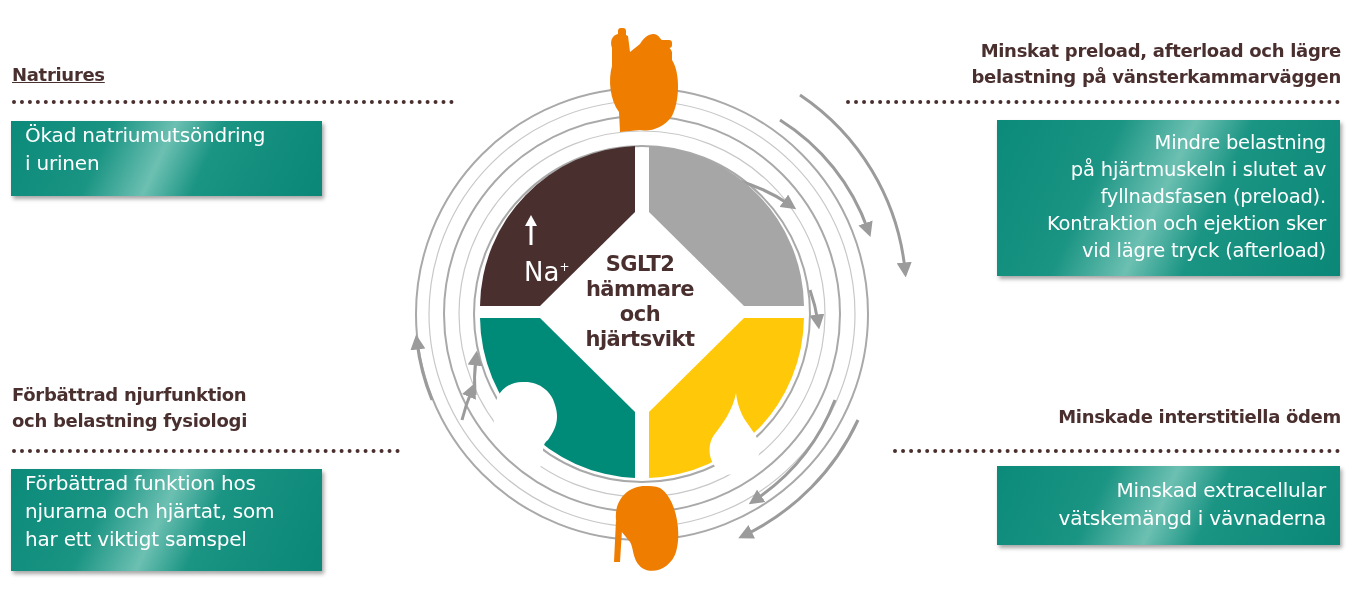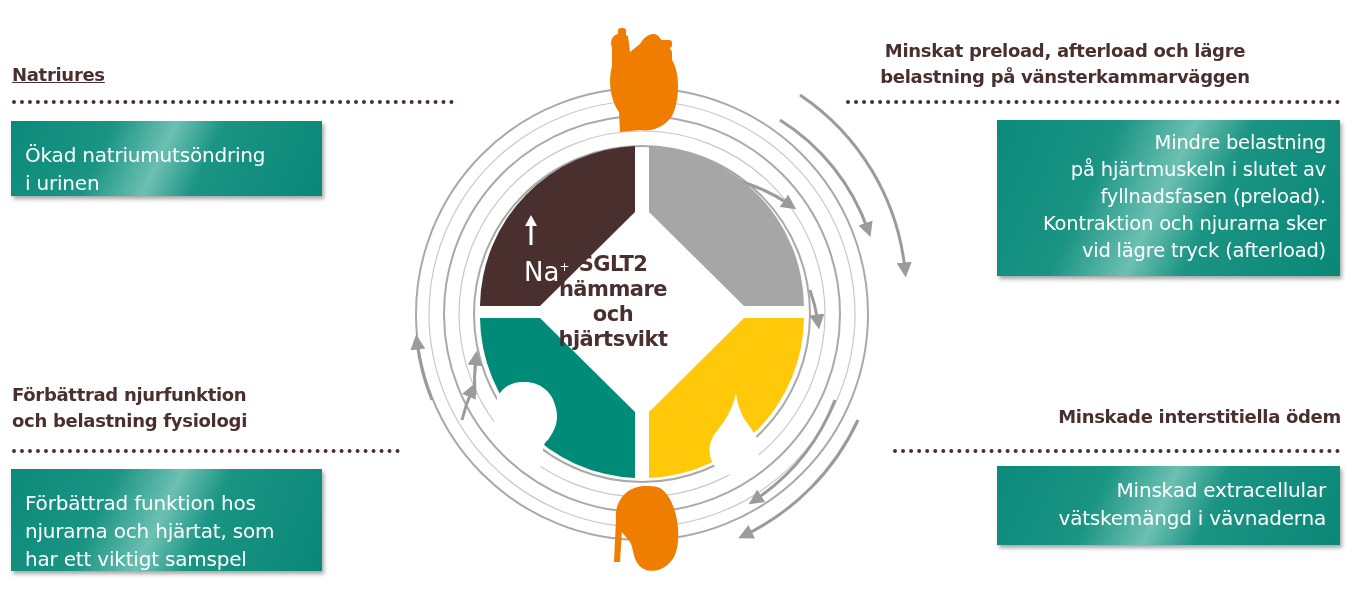--- a/index.html
+++ b/index.html
@@ -6,25 +6,25 @@
   body { width: 1355px; height: 601px; position: relative; overflow: hidden;
          font-family: "DejaVu Sans", "Liberation Sans", sans-serif; }
   .heading { position: absolute; color: #4a2f2f; font-weight: bold; font-size: 18px; line-height: 26px;
              font-family: "DejaVu Sans", sans-serif; letter-spacing: -0.3px; }
   .heading.right { text-align: right; }
   .dots { position: absolute; height: 0; border-top: 4px dotted #4a2f2f; }
   .box { position: absolute; color: #ffffff; font-size: 20px; line-height: 28px;
          background: linear-gradient(115deg, #0b8a7a 0%, #1a9483 30%, #6cc0b2 48%, #1a9483 62%, #0a8777 100%);
          box-shadow: 2px 3px 4px rgba(0,0,0,0.35); box-sizing: border-box;
          font-family: "DejaVu Sans", sans-serif; letter-spacing: -0.2px; }
-  .box.left { padding: 20px 14px; }
+  .box.left { padding: 0 14px; }
   .box.right { padding: 10px 14px; text-align: right; }
   .box span { display: block; }
   .center-svg { position: absolute; left: 400px; top: 0; }
-  .center-text { position: absolute; left: 538px; top: 252px; width: 150px; text-align: center;
+  .center-text { position: absolute; left: 565px; top: 252px; width: 150px; text-align: center;
                  color: #4a2f2f; font-weight: bold; font-size: 21px; line-height: 25px;
                  font-family: "DejaVu Sans", sans-serif; letter-spacing: -0.5px; }
   .center-text span { display: block; }
   .na-label { position: absolute; left: 524px; top: 212px; color: #ffffff; font-size: 26px;
               font-family: "DejaVu Sans", sans-serif; margin-top: 45px; }
   .na-label sup { font-size: 12px; vertical-align: super; }
 </style>
 </head>
 <body>
 
@@ -41,30 +41,30 @@
   <span style="display:block">Förbättrad njurfunktion</span>
   <span style="display:block">och belastning fysiologi</span>
 </div>
 <div class="dots" style="left:12px; top:449px; width:388px;"></div>
 <div class="box left" style="left:11px; top:469px; width:311px; height:102px;">
   <span>Förbättrad funktion hos</span>
   <span>njurarna och hjärtat, som</span>
   <span>har ett viktigt samspel</span>
 </div>
 
-<div class="heading right" style="right:30px; top:38px; width:520px;text-align:center;">
+<div class="heading right" style="right:14px; top:38px; width:520px;">
   <span style="display:block">Minskat preload, afterload och lägre</span>
   <span style="display:block">belastning på vänsterkammarväggen</span>
 </div>
 <div class="dots" style="left:846px; top:100px; width:494px;"></div>
 <div class="box right" style="left:997px; top:120px; width:343px; height:156px; padding-top:9px; font-size:19.5px; line-height:27px;">
   <span>Mindre belastning</span>
   <span>på hjärtmuskeln i slutet av</span>
   <span>fyllnadsfasen (preload).</span>
-  <span>Kontraktion och njurarna sker</span>
+  <span>Kontraktion och ejektion sker</span>
   <span>vid lägre tryck (afterload)</span>
 </div>
 
 <div class="heading right" style="right:14px; top:404px; width:420px;">
   <span>Minskade interstitiella ödem</span>
 </div>
 <div class="dots" style="left:893px; top:449px; width:447px;"></div>
 <div class="box right" style="left:997px; top:466px; width:343px; height:79px;">
   <span>Minskad extracellular</span>
   <span>vätskemängd i vävnaderna</span>

